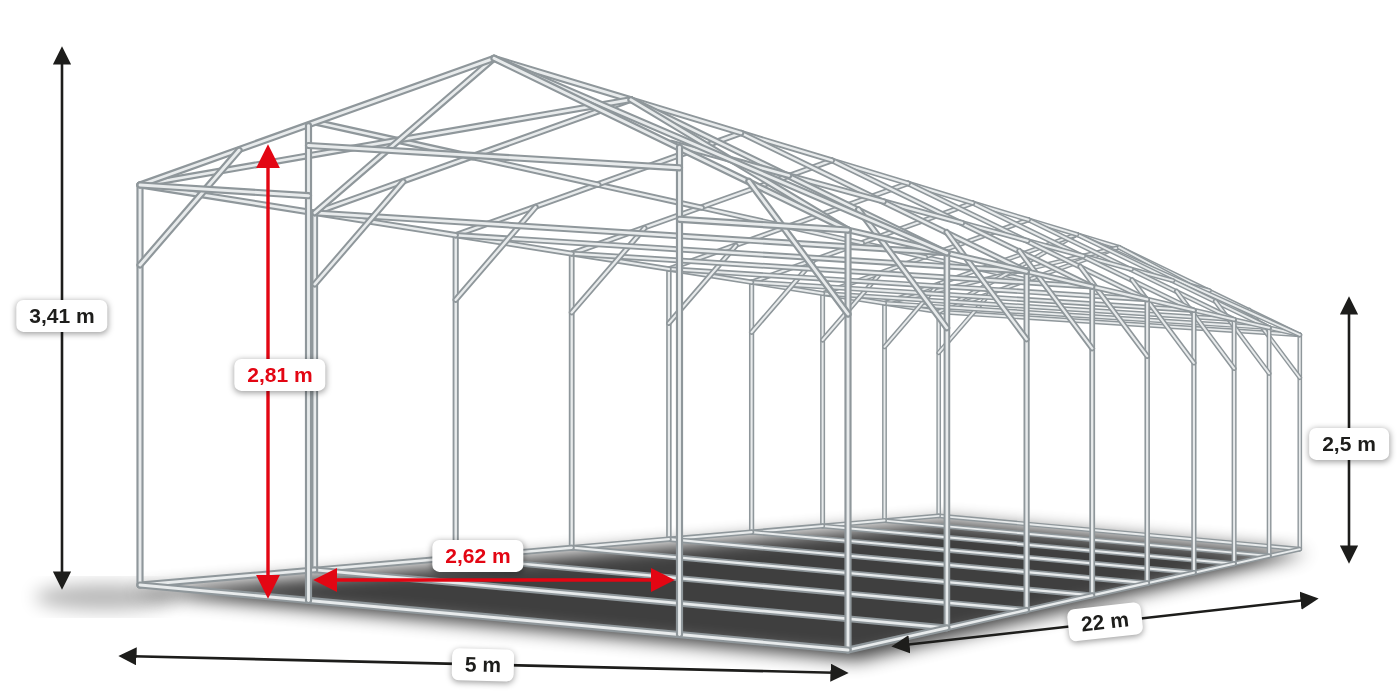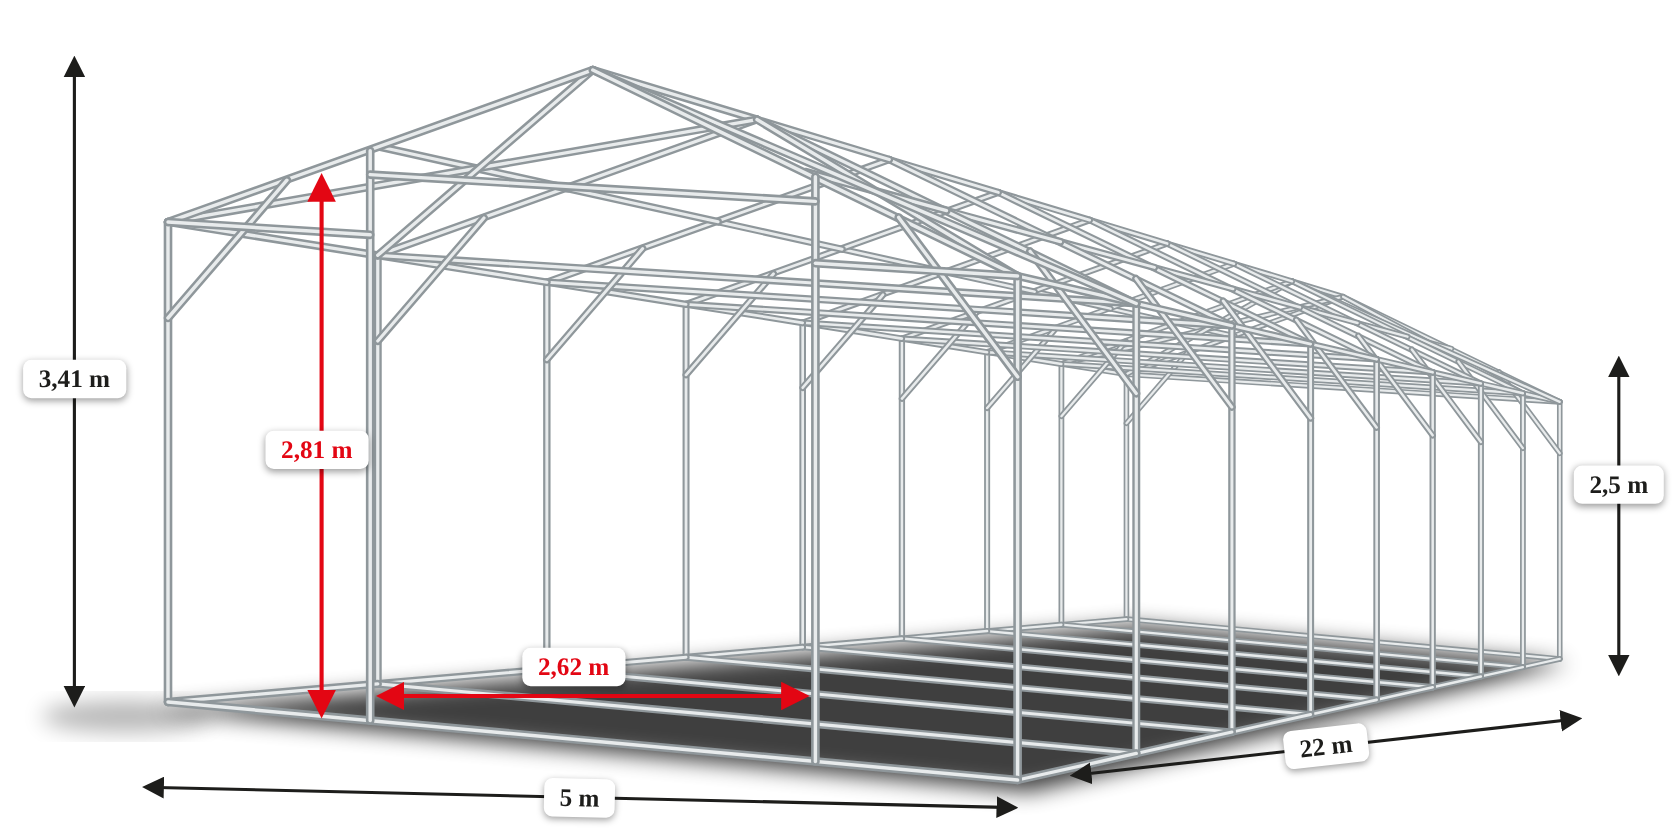--- a/index.html
+++ b/index.html
@@ -6,21 +6,21 @@
     margin: 0;
     padding: 0;
     background: #ffffff;
   }
   .canvas {
     position: relative;
     width: 1400px;
     height: 700px;
     background: #ffffff;
     overflow: hidden;
-    font-family: Liberation Serif, serif;
+    font-family: Liberation Sans, sans-serif;
   }
   .canvas svg {
     position: absolute;
     left: 0;
     top: 0;
   }
   .dim-label {
     position: absolute;
     transform: translate(-50%, -50%);
     background: #ffffff;
@@ -344,22 +344,22 @@
         <line x1="268" y1="149" x2="268" y2="594" stroke="#e30613" stroke-width="3.4" marker-start="url(#ah-r)" marker-end="url(#ah-r)"></line>
         <line x1="318" y1="580" x2="670" y2="580" stroke="#e30613" stroke-width="3.4" marker-start="url(#ah-r)" marker-end="url(#ah-r)"></line>
         <line x1="122" y1="656" x2="845" y2="673" stroke="#1d1d1b" stroke-width="2.6" marker-start="url(#ah-k)" marker-end="url(#ah-k)"></line>
         <line x1="895" y1="646" x2="1315" y2="599" stroke="#1d1d1b" stroke-width="2.6" marker-start="url(#ah-k)" marker-end="url(#ah-k)"></line>
         <line x1="1349" y1="300" x2="1349" y2="560" stroke="#1d1d1b" stroke-width="2.6" marker-start="url(#ah-k)" marker-end="url(#ah-k)"></line>
       </g>
     </svg>
 
   <div class="dim-label" style="left:62px; top:316px">3,41 m</div>
 
-  <div class="dim-label red" style="left:264px; top:375px">2,81 m</div>
+  <div class="dim-label red" style="left:280px; top:375px">2,81 m</div>
 
   <div class="dim-label red" style="left:478px; top:556px">2,62 m</div>
 
   <div class="dim-label rot-width" style="left:483px; top:665px">5 m</div>
 
   <div class="dim-label rot-length" style="left:1105px; top:622px">22 m</div>
 
-  <div class="dim-label" style="left:1349px; top:404px">2,5 m</div>
+  <div class="dim-label" style="left:1349px; top:444px">2,5 m</div>
 </div>
 
 </body></html>

